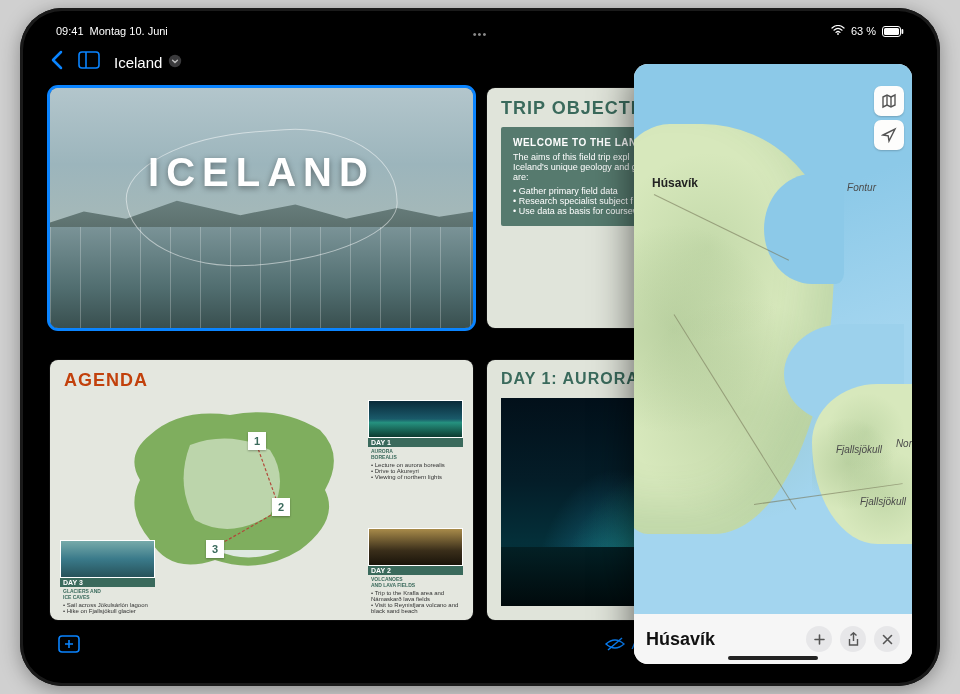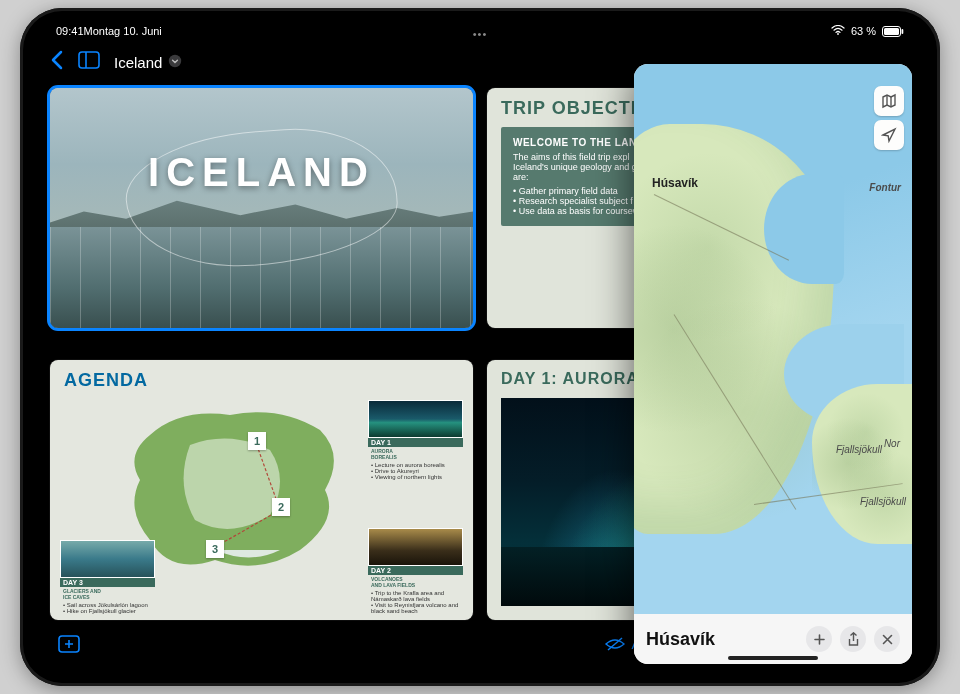--- a/index.html
+++ b/index.html
@@ -25,21 +25,21 @@
     background: #000;
     border-radius: 32px;
     overflow: hidden;
   }
   
   .status-bar {
     height: 22px;
     display: flex; align-items: center; justify-content: space-between;
     padding: 0 24px; font-size: 11px; color: #fff;
   }
-  .status-left { display: flex; gap: 0; }
+  .status-left { display: flex; gap: 6px; }
   .status-right { display: flex; gap: 6px; align-items: center; }
   .multitask-dots {
     position: absolute; left: 50%; top: 8px; transform: translateX(-50%);
     color: #888; font-size: 11px; letter-spacing: 1px;
   }
   .wifi-icon, .battery-icon { display:inline-block; }
   .battery-icon svg { vertical-align: middle; }
 
   
   .nav-bar {
@@ -129,21 +129,21 @@
     border:2px solid #fff;
   }
   .s2-thumb-cap {
     position:absolute; top:0; left:0; right:0;
     background:rgba(44,60,55,0.92); color:#fff;
     font-size:6px; padding:2px 3px; letter-spacing:0.3px;
   }
 
   
   .s3 { background:#e4e7df; }
-  .s3-head { color:#0369a1; font-weight:800; font-size:18px; letter-spacing:1px; padding:10px 14px 2px;}
+  .s3-head { color:#c2410c; font-weight:800; font-size:18px; letter-spacing:1px; padding:10px 14px 2px;}
   .s3-map {
     position:absolute; left:70px; top:40px; width:230px; height:180px;
   }
   .s3-map svg { width:100%; height:100%; }
   .s3-pin {
     position:absolute; width:18px; height:18px; background:#fff;
     color:#3a6a5c; font-size:11px; font-weight:700;
     display:flex; align-items:center; justify-content:center;
     box-shadow:0 1px 2px rgba(0,0,0,0.3);
   }
@@ -448,24 +448,24 @@
           </div>
         <div class="bay1"></div>
         <div class="bay2"></div>
         <div class="coast2">
             <div class="land-texture"></div>
           </div>
         <div class="road" style="left:20px; top:130px; width:150px; transform:rotate(26deg);"></div>
         <div class="road" style="left:40px; top:250px; width:230px; transform:rotate(58deg);"></div>
         <div class="road" style="left:120px; top:440px; width:150px; transform:rotate(-8deg);"></div>
         <div class="map-label main" style="left:18px; top:112px;">Húsavík</div>
-        <div class="map-label" style="right:11px; top:118px;font-weight:bold;">Fontur</div>
+        <div class="map-label" style="right:36px; top:118px;">Fontur</div>
         <div class="map-label" style="right:30px; top:380px;">Fjallsjökull</div>
         <div class="map-label" style="right:6px; top:432px;">Fjallsjökull</div>
-        <div class="map-label" style="right:12px; top:374px;">Nor</div>
+        <div class="map-label" style="right:0; top:374px;">Nor</div>
         <div class="map-controls">
           <div class="map-ctrl-btn">
             <svg width="16" height="16" viewBox="0 0 16 16" fill="none" stroke="#555" stroke-width="1.4">
                 <path d="M2 4 L6 2 L10 4 L14 2 V12 L10 14 L6 12 L2 14 Z"></path>
                 <path d="M6 2 V12 M10 4 V14"></path>
               </svg>
           </div>
           <div class="map-ctrl-btn">
             <svg width="16" height="16" viewBox="0 0 16 16" fill="none" stroke="#555" stroke-width="1.4">
                 <path d="M2 8 L14 2 L8 14 L7.2 8.8 Z"></path>

